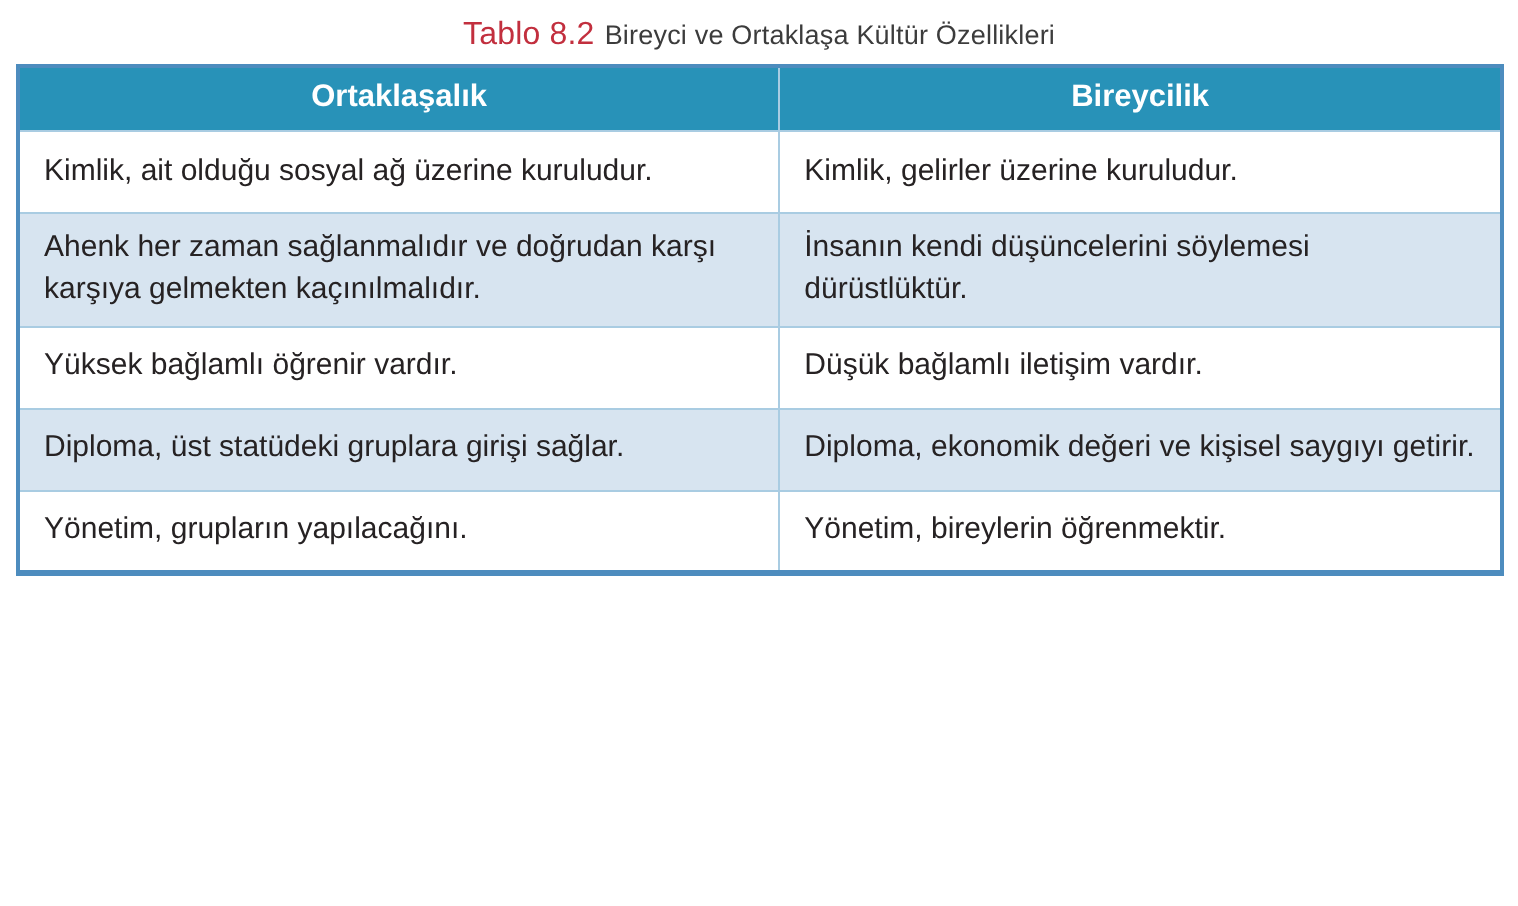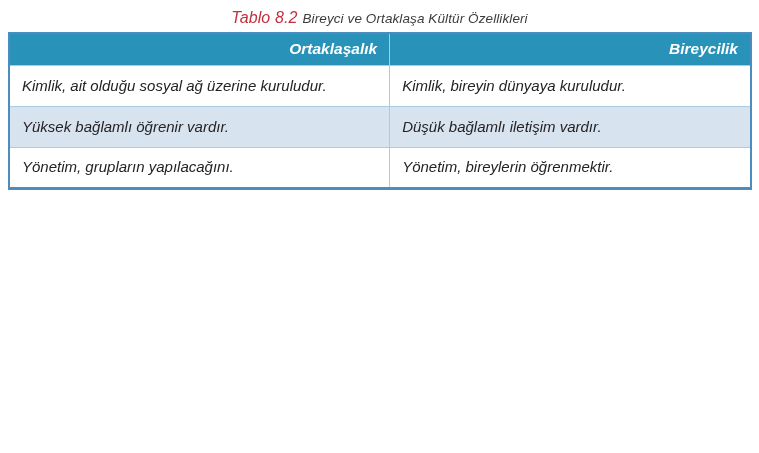--- a/index.html
+++ b/index.html
@@ -3,21 +3,21 @@
 <meta charset="utf-8">
 <style>
   :root{
     --header-bg:#2892B8;
     --alt-row-bg:#D7E4F0;
     --grid-line:#A9CCE2;
     --outer-border:#4D8CBE;
     --title-red:#C22F3E;
     --body-text:#262223;
   }
-  *{box-sizing:border-box;font-style:italic;}
+  *{box-sizing:border-box;}
   html,body{margin:0;padding:0;}
   body{
     width:759px;height:453px;
     background:#ffffff;
     font-family:"Liberation Sans", sans-serif;
     color:var(--body-text);
     overflow:hidden;
   }
   .caption{
     text-align:center;
@@ -40,21 +40,21 @@
     border-bottom-width:3px;
     table-layout:fixed;
   }
   table.culture-table col.col-left{width:51.3%;}
   table.culture-table col.col-right{width:48.7%;}
   table.culture-table th{
     background:var(--header-bg);
     color:#ffffff;
     font-size:15.5px;
     font-weight:bold;
-    text-align:right;
+    text-align:center;
     padding:6px 12px 7px 12px;
     border:1px solid var(--grid-line);
   }
   table.culture-table td{
     font-size:15px;
     line-height:1.42;
     padding:6px 12px 7px 12px;
     border:1px solid var(--grid-line);
     background:#ffffff;
     vertical-align:middle;
@@ -78,24 +78,32 @@
   </colgroup>
   <thead>
     <tr>
       <th>Ortaklaşalık</th>
       <th>Bireycilik</th>
     </tr>
   </thead>
   <tbody>
     <tr>
       <td>Kimlik, ait olduğu sosyal ağ üzerine kuruludur.</td>
-      <td>Kimlik, bireyin dünyaya kuruludur.</td>
+      <td>Kimlik, gelirler üzerine kuruludur.</td>
+    </tr>
+    <tr>
+      <td>Ahenk her zaman sağlanmalıdır ve doğrudan karşı karşıya gelmekten kaçınılmalıdır.</td>
+      <td>İnsanın kendi düşüncelerini söylemesi dürüstlüktür.</td>
     </tr>
     <tr>
       <td>Yüksek bağlamlı öğrenir vardır.</td>
       <td>Düşük bağlamlı iletişim vardır.</td>
+    </tr>
+    <tr>
+      <td>Diploma, üst statüdeki gruplara girişi sağlar.</td>
+      <td>Diploma, ekonomik değeri ve kişisel saygıyı getirir.</td>
     </tr>
     <tr>
       <td>Yönetim, grupların yapılacağını.</td>
       <td>Yönetim, bireylerin öğrenmektir.</td>
     </tr>
   </tbody>
 </table>
 
 </body></html>

